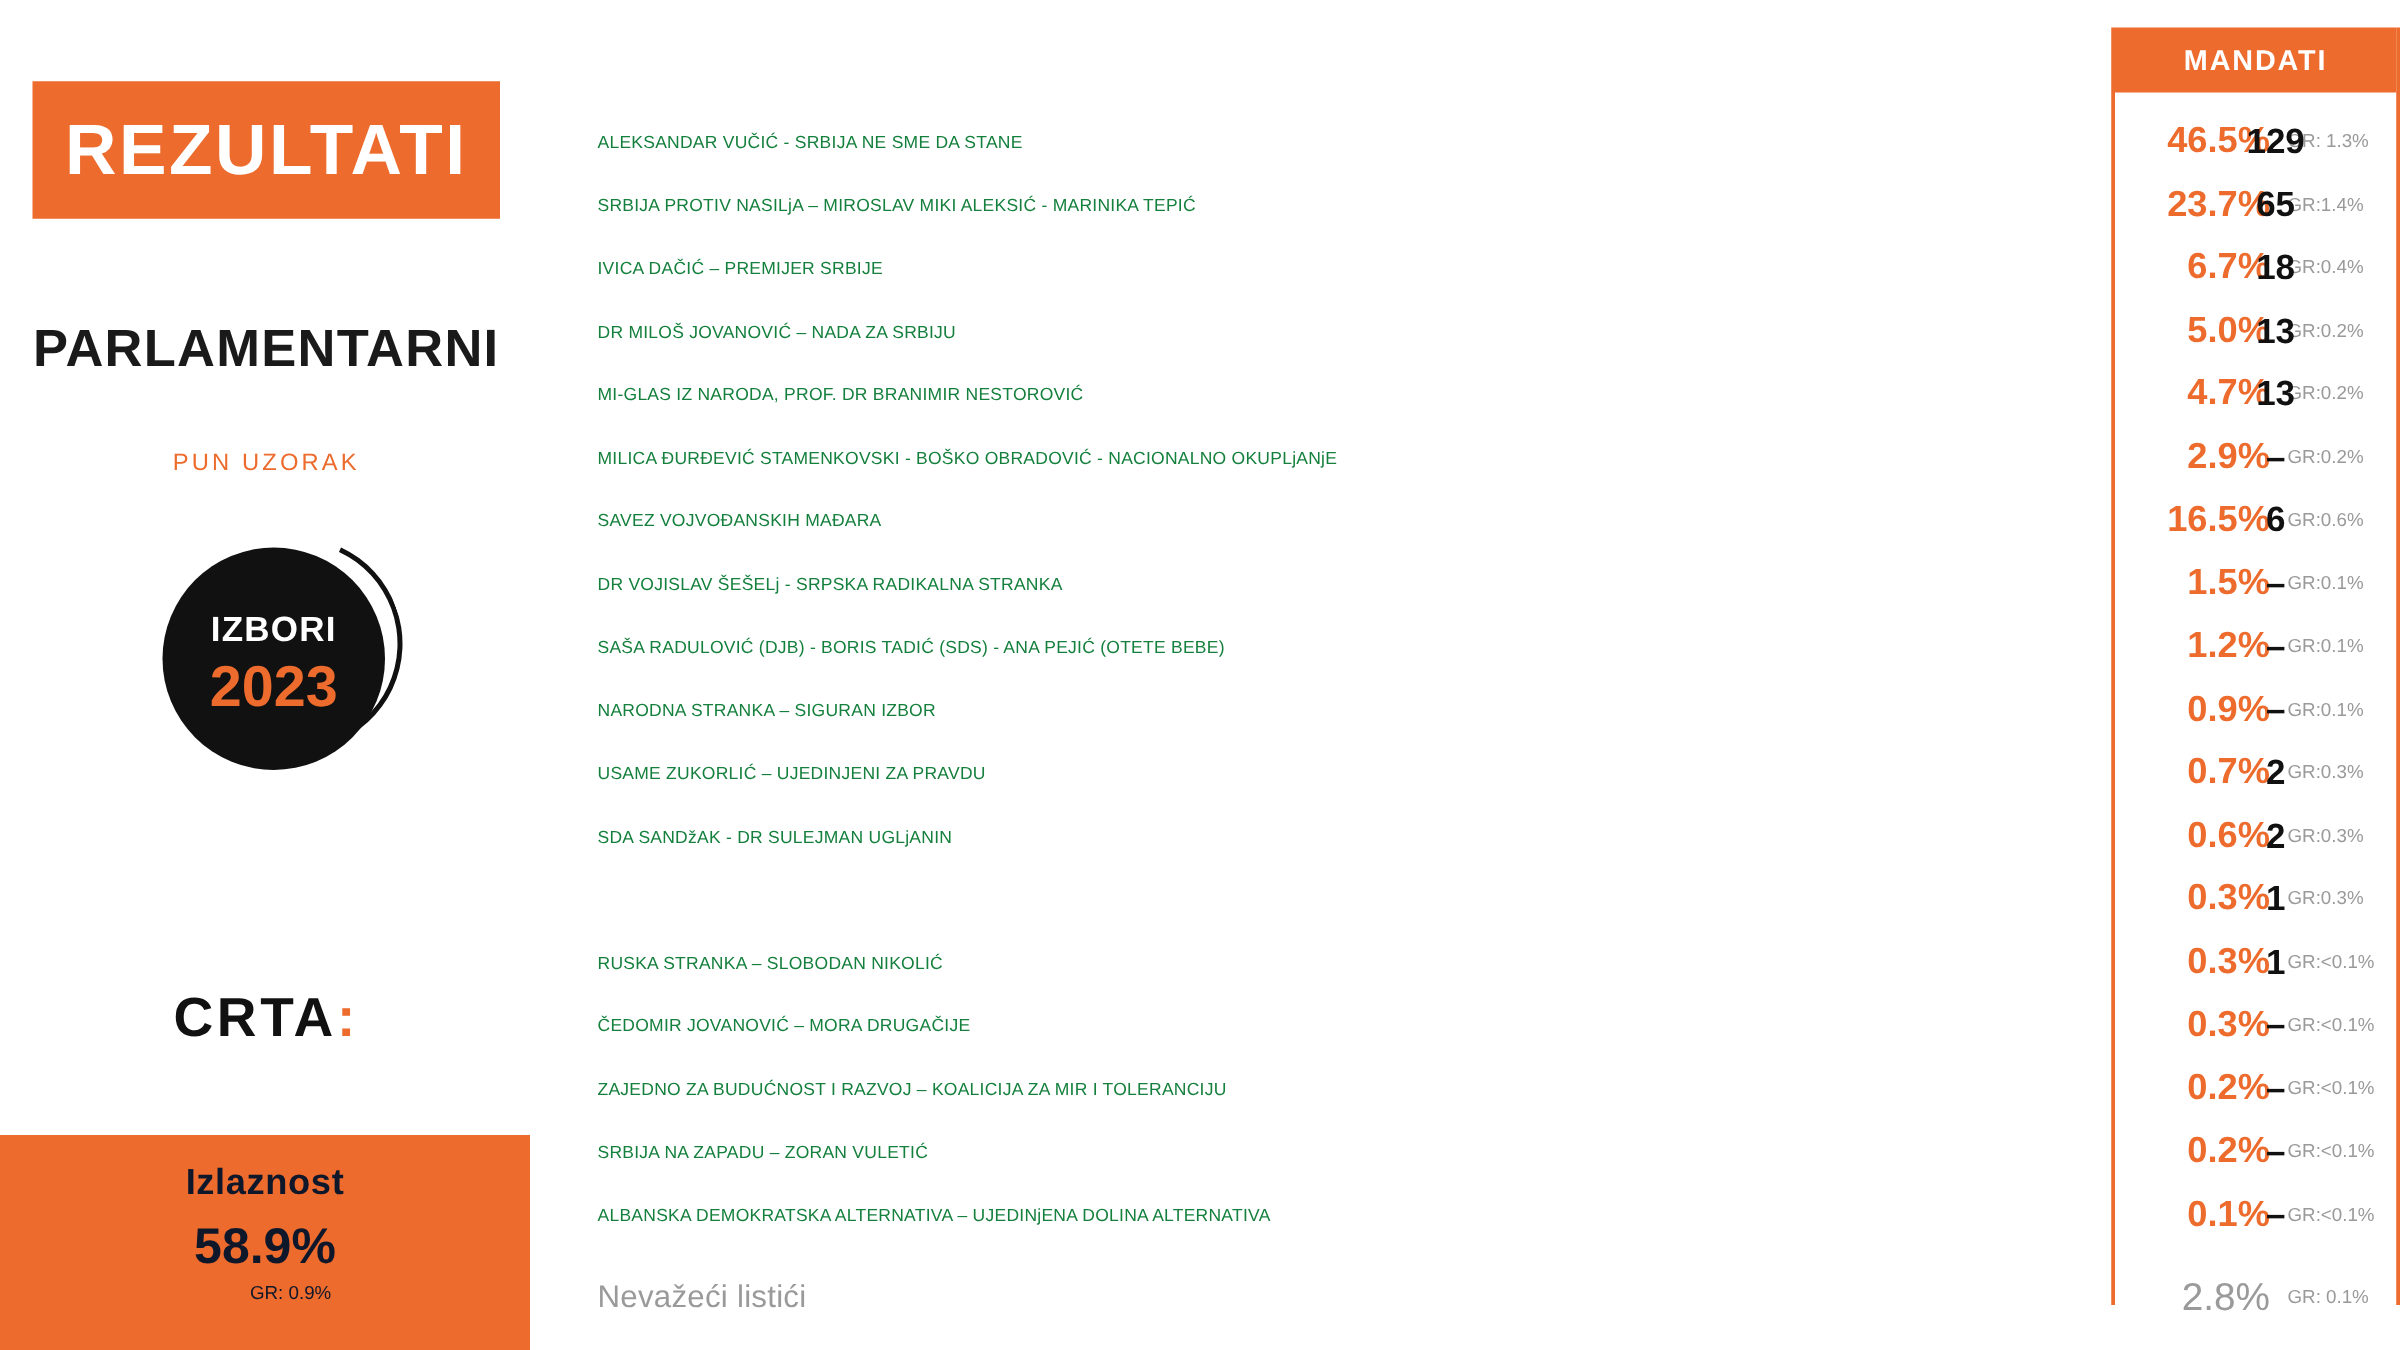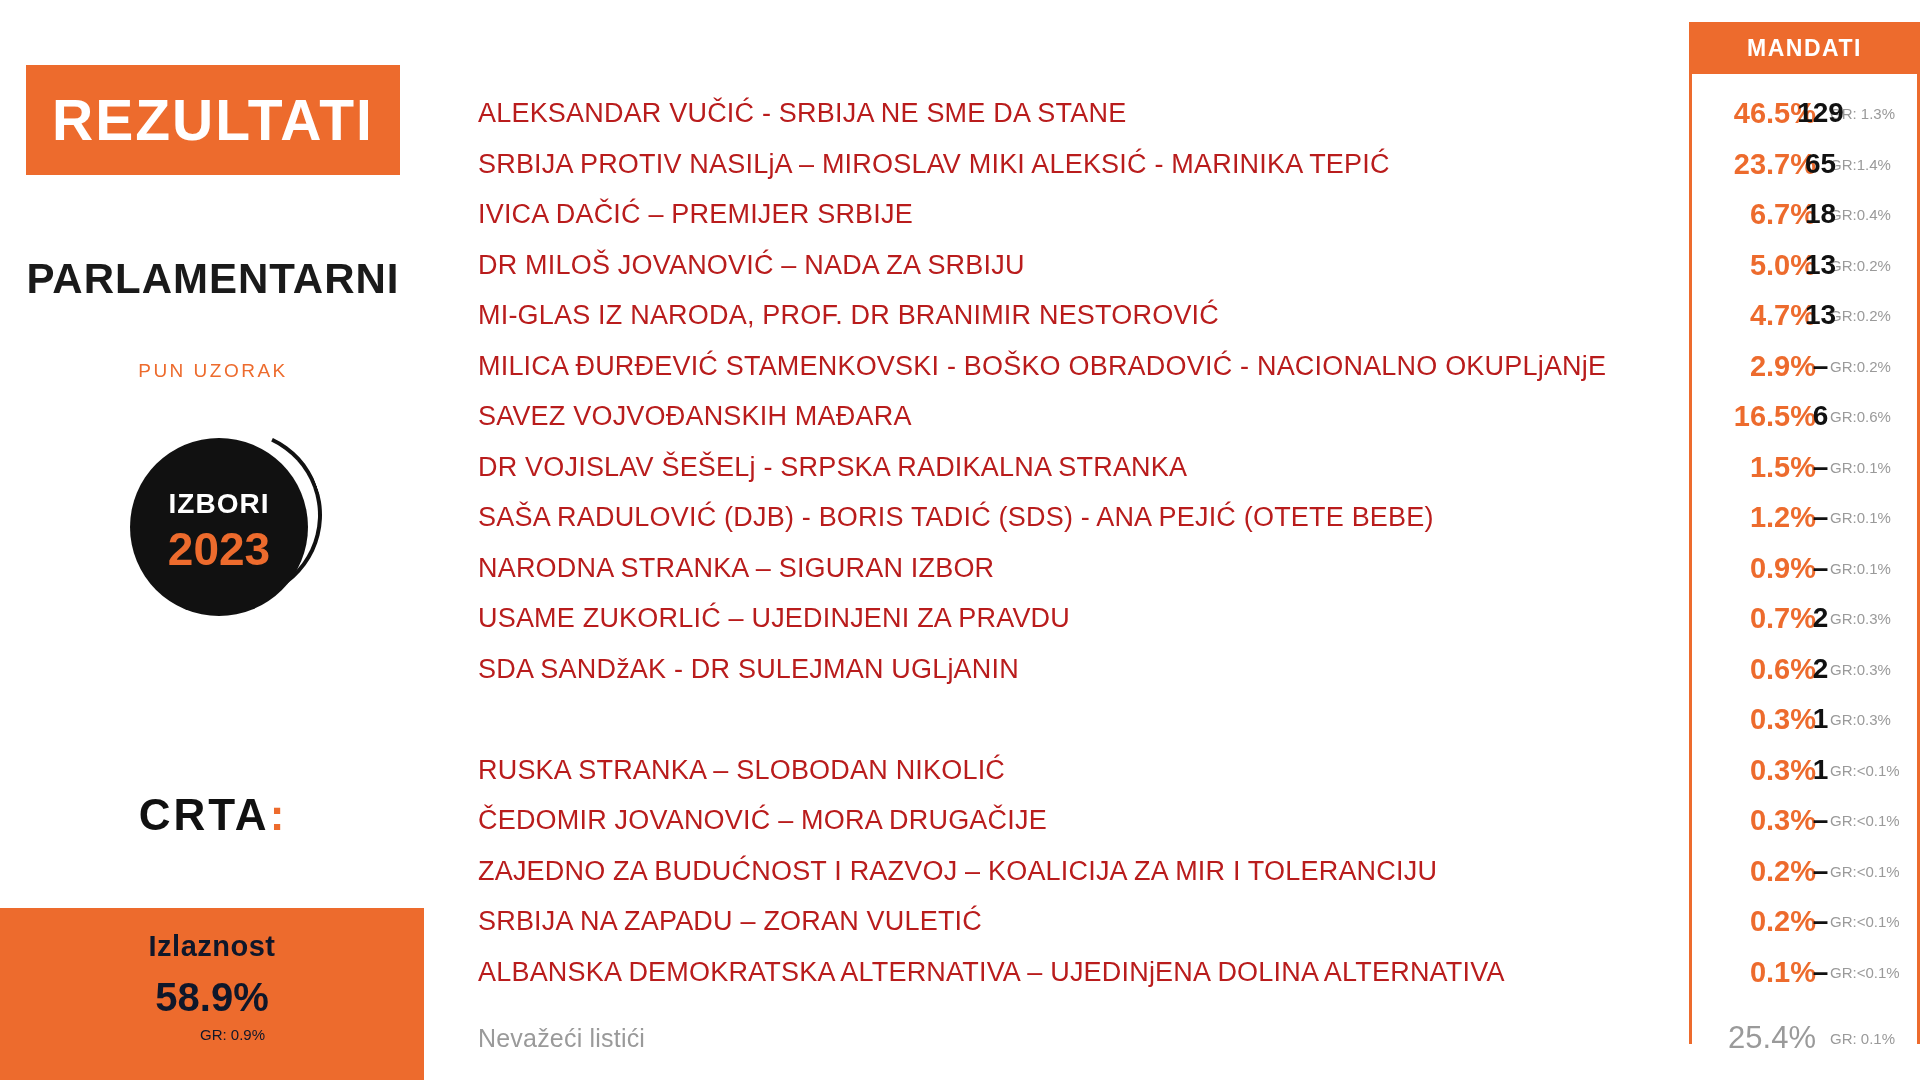--- a/index.html
+++ b/index.html
@@ -174,22 +174,22 @@
   }
   .row {
     position: relative;
     height: 50.5px;
   }
   .row .name {
     position: absolute;
     left: 0;
     top: 50%;
     transform: translateY(-50%);
-    font-size: 27px;
-    color: #b91c1c;
+    font-size: 14px;
+    color: #15803d;
     letter-spacing: 0.2px;
     white-space: nowrap;
   }
   .row .pct {
     position: absolute;
     left: 1218px;
     top: 50%;
     transform: translateY(-50%);
     width: 120px;
     text-align: right;
@@ -393,21 +393,21 @@
       <div class="row">
         <span class="name">ALBANSKA DEMOKRATSKA ALTERNATIVA – UJEDINjENA DOLINA ALTERNATIVA</span>
         <span class="pct">0.1%</span>
         <span class="gr">GR:&lt;0.1%</span>
       </div>
     </div>
 
   <div id="invalid-row">
     <div class="row invalid" style="height:50px;">
       <span class="name">Nevažeći listići</span>
-      <span class="pct">25.4%</span>
+      <span class="pct">2.8%</span>
       <span class="gr">GR: 0.1%</span>
     </div>
   </div>
 
   <div id="mandate-col">
     <div id="mandate-left-line"></div>
     <div id="mandate-right-line"></div>
     <div id="mandate-header">MANDATI</div>
     <div id="mandate-values">
         <div class="mrow">129</div>

